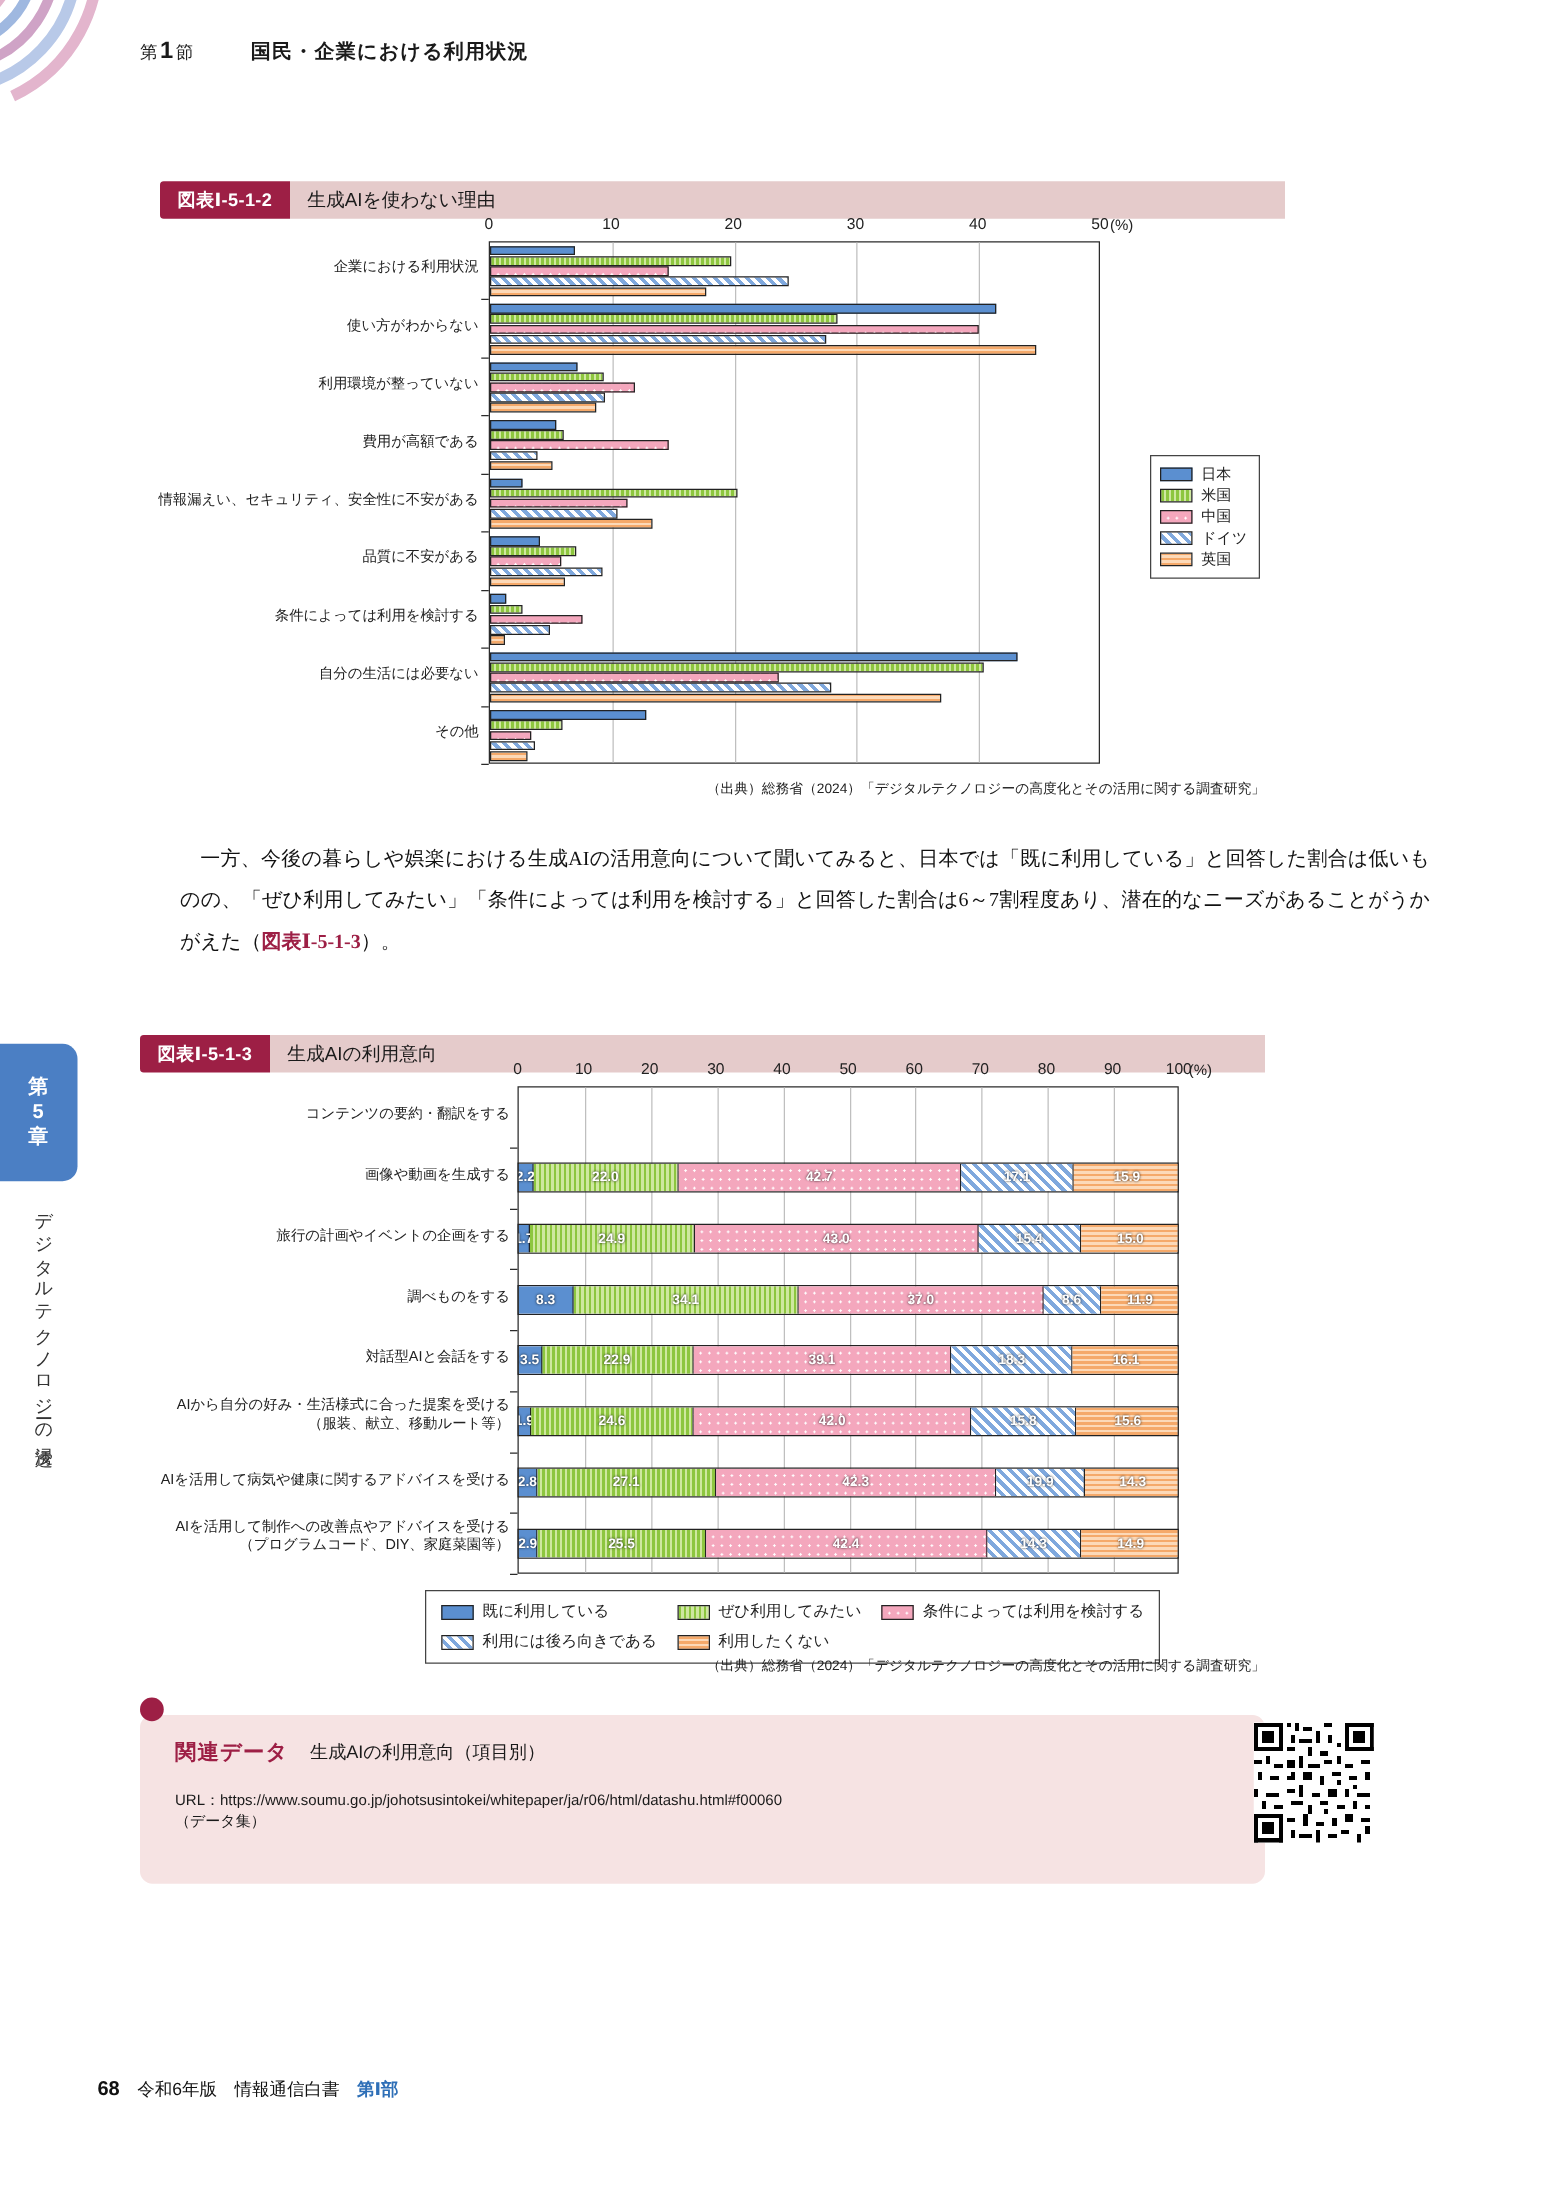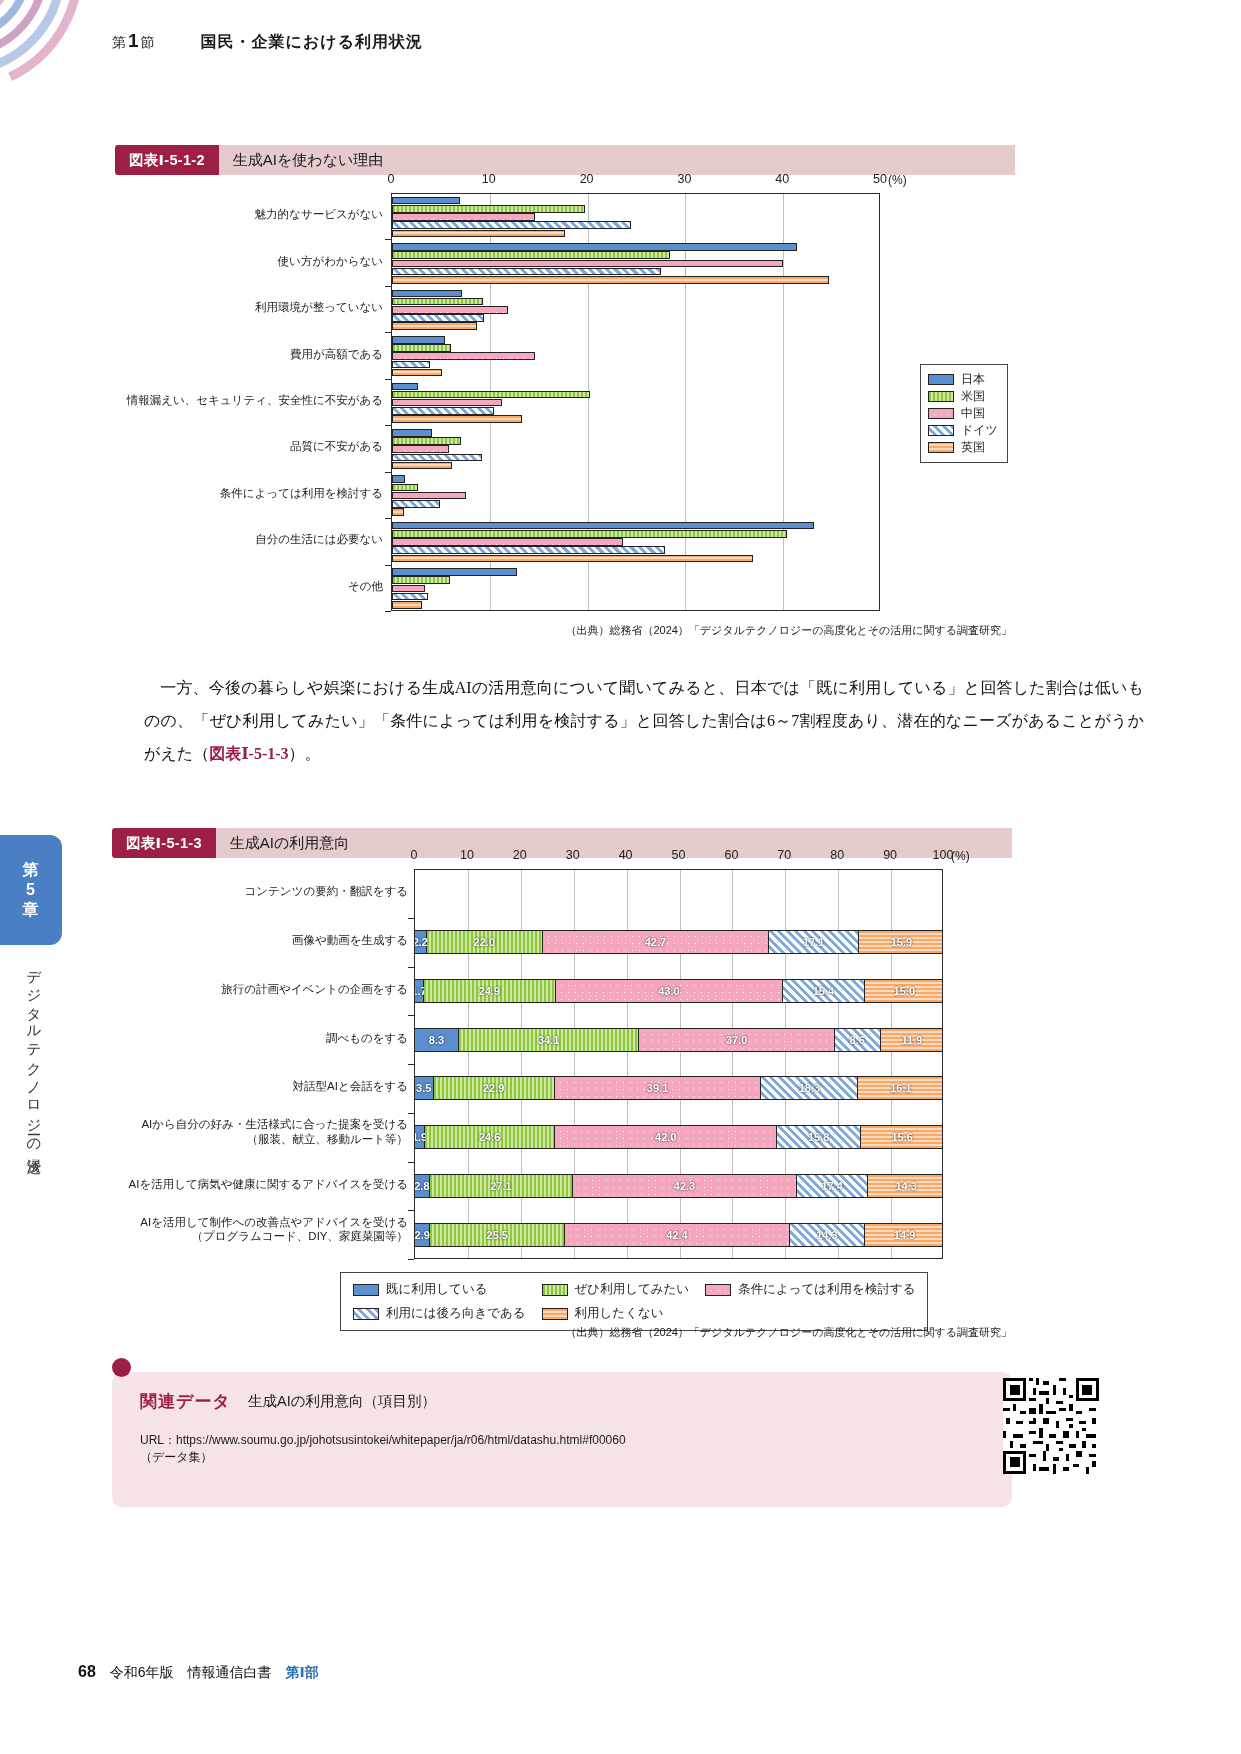--- a/index.html
+++ b/index.html
@@ -157,21 +157,21 @@
   <span class="title">国民・企業における利用状況</span>
 </div>
 
 <div class="chaptab">
   <span>第</span>
   <span>5</span>
   <span>章</span>
 </div>
 <div class="chapvert">デジタルテクノロジーの浸透</div>
 
-<div class="figbar" id="fig1bar" style="left:115px; top:145px; width:900px;">
+<div class="figbar" id="fig1bar" style="left:128px; top:145px; width:900px;">
   <div class="tag">図表Ⅰ-5-1-2</div>
   <div class="band">生成AIを使わない理由</div>
 </div>
 
 <div class="chart" id="chart1" style="left:0; top:0; width:1241px; height:1754px;">
     <div class="plot" style="left:391px;top:193px;width:489px;height:418px;">
       <div class="gridline" style="left:97.8px;"></div>
       <div class="gridline" style="left:195.6px;"></div>
       <div class="gridline" style="left:293.4px;"></div>
       <div class="gridline" style="left:391.2px;"></div>
@@ -221,21 +221,21 @@
       <div class="bar p-de" style="left:0px;top:398.8777777777778px;width:36.18600000000001px;height:7.6px;" title="ドイツ その他 3.7%"></div>
       <div class="bar p-uk" style="left:0px;top:407.0777777777778px;width:30.318px;height:7.6px;" title="英国 その他 3.1%"></div>
     </div>
     <div class="xtick" style="left:391px;top:172px;">0</div>
     <div class="xtick" style="left:488.8px;top:172px;">10</div>
     <div class="xtick" style="left:586.6px;top:172px;">20</div>
     <div class="xtick" style="left:684.4px;top:172px;">30</div>
     <div class="xtick" style="left:782.2px;top:172px;">40</div>
     <div class="xtick" style="left:880px;top:172px;">50</div>
     <div class="axisunit" style="left:888px;top:173px;">(%)</div>
-    <div class="catlabel" style="left:53px;top:207.22222222222223px;width:330px;">魅力的なサービスがない</div>
+    <div class="catlabel" style="left:53px;top:207.22222222222223px;width:330px;">企業における利用状況</div>
     <div class="tickmark" style="left:385px;top:239.44444444444446px;"></div>
     <div class="catlabel" style="left:53px;top:253.66666666666669px;width:330px;">使い方がわからない</div>
     <div class="tickmark" style="left:385px;top:285.8888888888889px;"></div>
     <div class="catlabel" style="left:53px;top:300.11111111111114px;width:330px;">利用環境が整っていない</div>
     <div class="tickmark" style="left:385px;top:332.3333333333333px;"></div>
     <div class="catlabel" style="left:53px;top:346.55555555555554px;width:330px;">費用が高額である</div>
     <div class="tickmark" style="left:385px;top:378.77777777777777px;"></div>
     <div class="catlabel" style="left:53px;top:393px;width:330px;">情報漏えい、セキュリティ、安全性に不安がある</div>
     <div class="tickmark" style="left:385px;top:425.22222222222223px;"></div>
     <div class="catlabel" style="left:53px;top:439.44444444444446px;width:330px;">品質に不安がある</div>
@@ -410,21 +410,21 @@
       <div class="seg p-jp" style="left:0px;width:14.811999999999998px;" title="既に利用している 2.8%">
         <span class="val">2.8</span>
       </div>
       <div class="seg p-us" style="left:14.811999999999998px;width:143.359px;" title="ぜひ利用してみたい 27.1%">
         <span class="val">27.1</span>
       </div>
       <div class="seg p-cn" style="left:158.171px;width:223.76699999999997px;" title="条件によっては利用を検討する 42.3%">
         <span class="val">42.3</span>
       </div>
       <div class="seg p-de" style="left:381.93800000000005px;width:71.415px;" title="利用には後ろ向きである 13.5%">
-        <span class="val">17.4</span>
+        <span class="val">19.9</span>
       </div>
       <div class="seg p-uk" style="left:453.353px;width:75.647px;" title="利用したくない 14.3%">
         <span class="val">14.3</span>
       </div>
     </div>
     <div class="catlabel" style="left:62px;top:1214.625px;width:346px;">AIを活用して制作への改善点やアドバイスを受ける
 （プログラムコード、DIY、家庭菜園等）</div>
     <div class="tickmark" style="left:408px;top:1259px;"></div>
     <div class="stackrow" style="left:414px;top:1222.625px;width:529px;height:24px;">
       <div class="seg p-jp" style="left:0px;width:15.341px;" title="既に利用している 2.9%">

